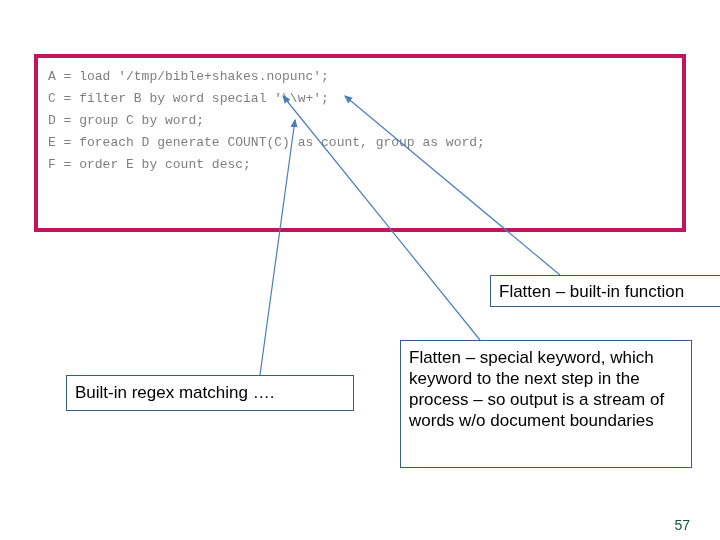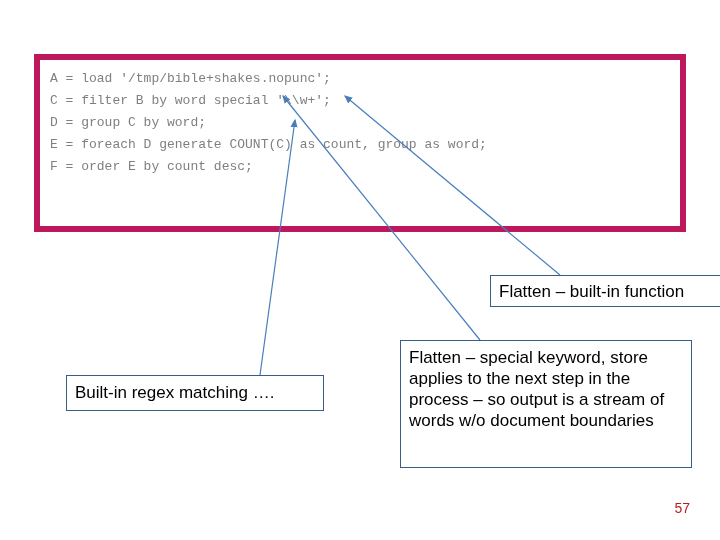--- a/index.html
+++ b/index.html
@@ -15,21 +15,21 @@
     position: relative;
     width: 720px;
     height: 540px;
   }
   .code-box {
     position: absolute;
     left: 34px;
     top: 54px;
     width: 652px;
     height: 178px;
-    border: 6px solid #be185d;
+    border: 4px solid #be185d;
     padding: 8px 10px;
     box-sizing: border-box;
   }
   .code-line {
     font-family: "Courier New", Courier, monospace;
     font-size: 13px;
     color: #7f7f7f;
     line-height: 22px;
     white-space: pre;
   }
@@ -47,40 +47,40 @@
     top: 275px;
     width: 238px;
     height: 32px;
     line-height: 20px;
     white-space: nowrap;
     overflow: hidden;
   }
   .callout-regex {
     left: 66px;
     top: 375px;
-    width: 258px;
+    width: 288px;
     height: 36px;
     line-height: 22px;
   }
   .callout-flatten {
     left: 400px;
     top: 340px;
     width: 292px;
     height: 128px;
     line-height: 21px;
   }
   .callout-flatten b {
     font-weight: normal;
   }
   .page-num {
     position: absolute;
     right: 30px;
-    bottom: 24px;
+    bottom: 7px;
     font-size: 14px;
-    color: #b91c1c;
+    color: #14532d;
   }
   svg.arrows {
     position: absolute;
     left: 0;
     top: 0;
     width: 720px;
     height: 540px;
     pointer-events: none;
   }
 </style>
@@ -110,18 +110,18 @@
 
   <div class="callout callout-tokenize">
     <span>Flatten – built-in function</span>
   </div>
 
   <div class="callout callout-regex">
     <span>Built-in regex matching ….</span>
   </div>
 
   <div class="callout callout-flatten">
-    <span>Flatten – special keyword, store applies to the </span><b>next</b><span> step in the process – so output is a stream of words w/o document boundaries</span>
+    <span>Flatten – special keyword, which keyword to the </span><b>next</b><span> step in the process – so output is a stream of words w/o document boundaries</span>
   </div>
 
   <div class="page-num">57</div>
 
 </div>
 
 </body></html>

